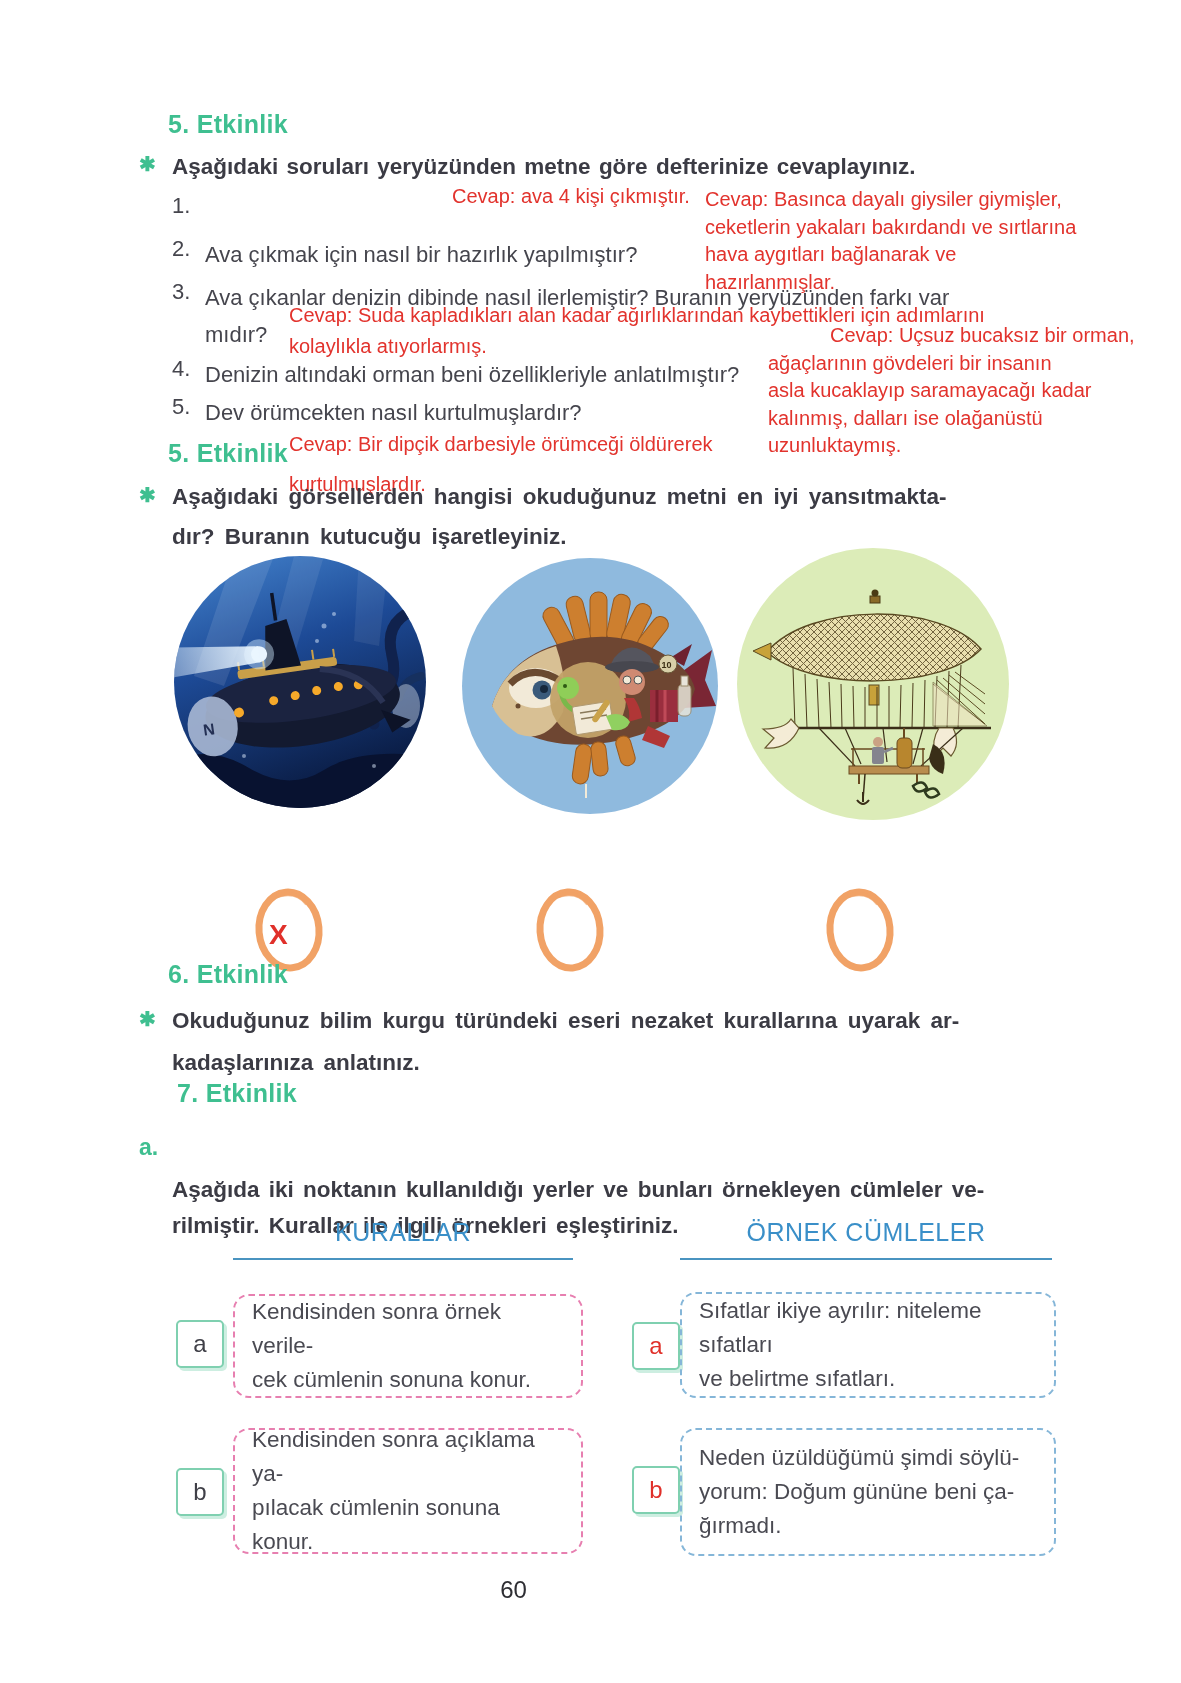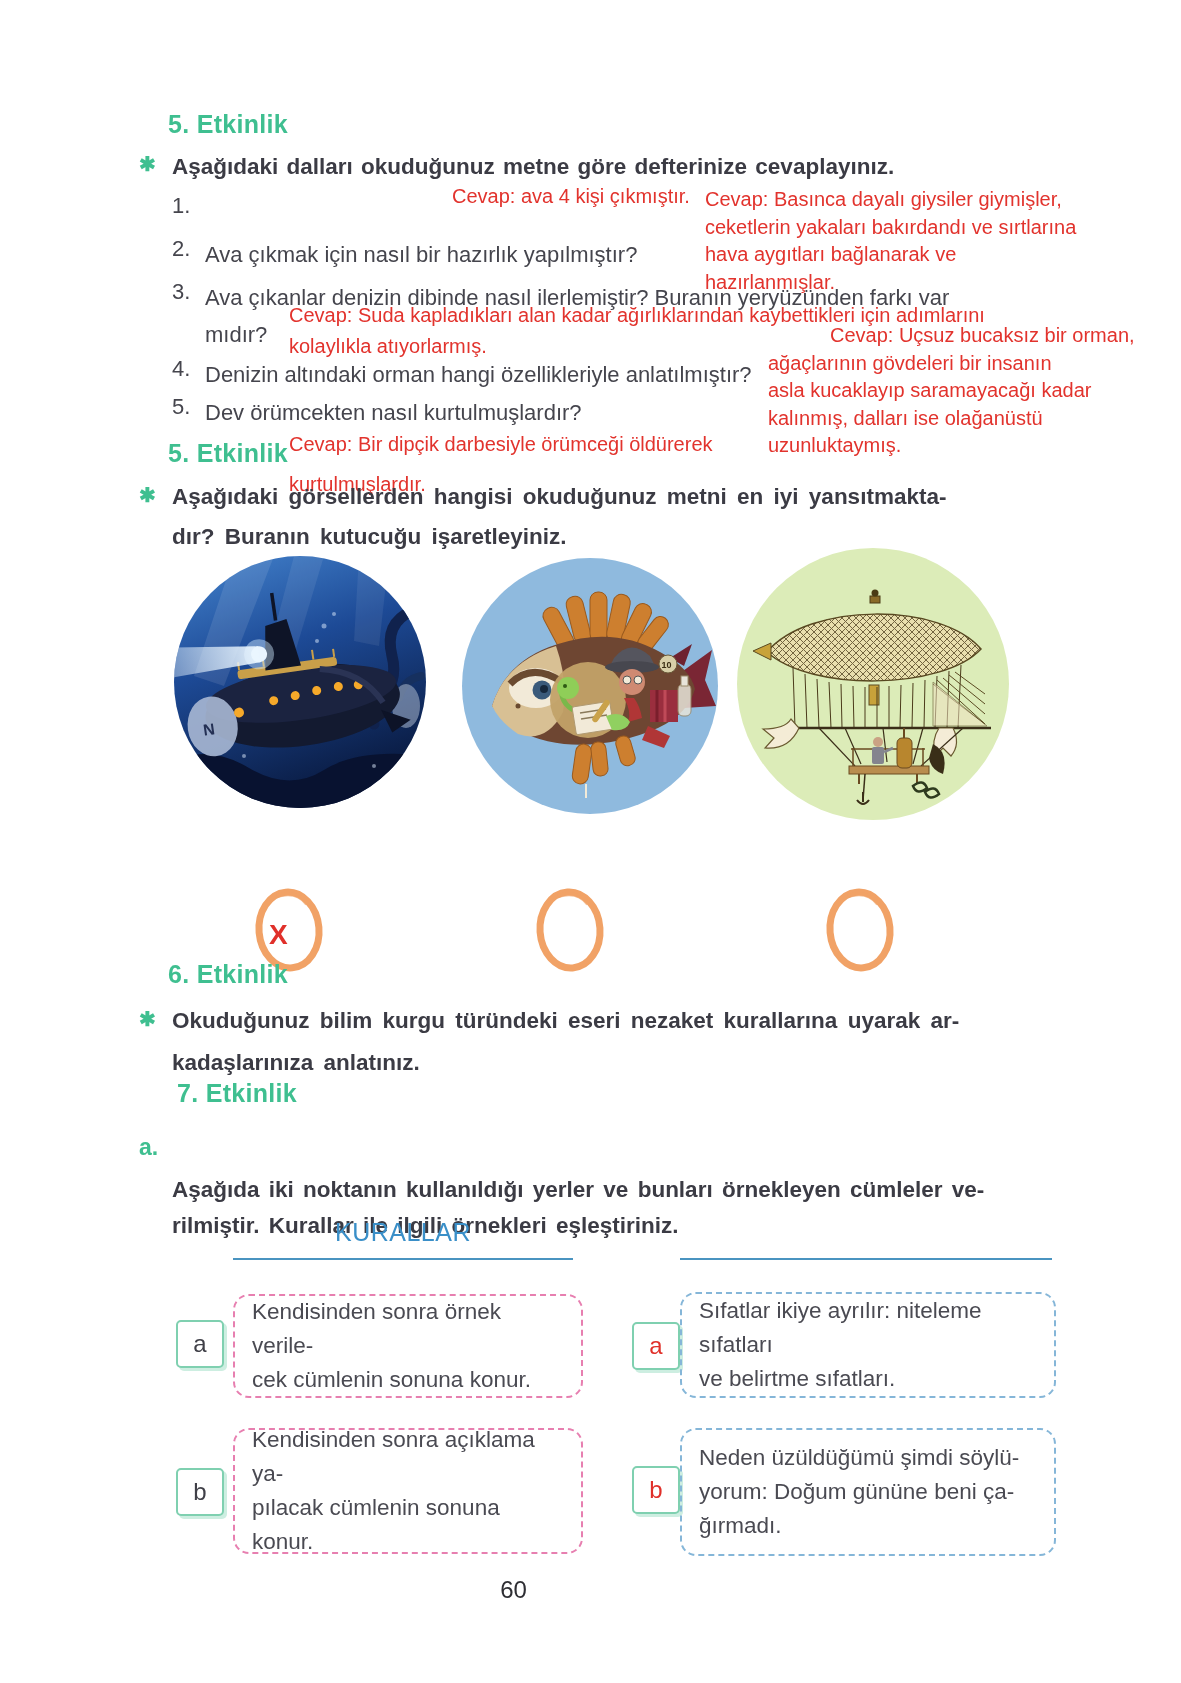--- a/index.html
+++ b/index.html
@@ -36,37 +36,37 @@
   .page-num{position:absolute;left:0;top:1576px;width:1027px;text-align:center;
             font-size:24px;color:#2e2e33;}
 </style>
 </head>
 <body>
 
 <div class="page">
 
   <div class="act-heading" style="left:168px;top:110px;">5. Etkinlik</div>
   <div class="bullet" style="left:139px;top:152px;">✱</div>
-  <div class="instr" style="left:172px;top:147px;width:860px;">Aşağıdaki dalları okuduğunuz metne göre defterinize cevaplayınız.</div>
+  <div class="instr" style="left:172px;top:147px;width:860px;">Aşağıdaki soruları yeryüzünden metne göre defterinize cevaplayınız.</div>
 
   <div class="q-row" style="left:172px;top:193px;">
     <span class="q-num">1.</span>
   </div>
   <div class="q-row" style="left:172px;top:236px;">
     <span class="q-num">2.</span>
     <span class="q-text">Ava çıkmak için nasıl bir hazırlık yapılmıştır?</span>
   </div>
   <div class="q-row" style="left:172px;top:279px;">
     <span class="q-num">3.</span>
     <span class="q-text">Ava çıkanlar denizin dibinde nasıl ilerlemiştir? Buranın yeryüzünden farkı var
 mıdır?</span>
   </div>
   <div class="q-row" style="left:172px;top:356px;">
     <span class="q-num">4.</span>
-    <span class="q-text">Denizin altındaki orman hangi özellikleriyle anlatılmıştır?</span>
+    <span class="q-text">Denizin altındaki orman beni özellikleriyle anlatılmıştır?</span>
   </div>
   <div class="q-row" style="left:172px;top:394px;">
     <span class="q-num">5.</span>
     <span class="q-text">Dev örümcekten nasıl kurtulmuşlardır?</span>
   </div>
 
   <div class="ans" style="left:452px;top:183px;">Cevap: ava 4 kişi çıkmıştır.</div>
   <div class="ans" style="left:705px;top:186px;width:420px;">Cevap: Basınca dayalı giysiler giymişler,
 ceketlerin yakaları bakırdandı ve sırtlarına
 hava aygıtları bağlanarak ve
@@ -296,20 +296,21 @@
   <div class="instr" style="left:172px;top:1000px;width:860px;word-spacing:4px;line-height:42px;">Okuduğunuz bilim kurgu türündeki eseri nezaket kurallarına uyarak ar-
 kadaşlarınıza anlatınız.</div>
 
   <div class="act-heading" style="left:177px;top:1079px;">7. Etkinlik</div>
   <div class="green-item-label" style="left:139px;top:1134px;">a.</div>
   <div class="instr" style="left:172px;top:1172px;width:860px;word-spacing:3px;line-height:36px;">Aşağıda iki noktanın kullanıldığı yerler ve bunları örnekleyen cümleler ve-
 rilmiştir. Kurallar ile ilgili örnekleri eşleştiriniz.</div>
 
   <div class="col-header" style="left:233px;top:1218px;width:340px;">KURALLAR</div>
   <div class="col-underline" style="left:233px;top:1258px;width:340px;"></div>
+  <div class="col-header" style="left:680px;top:1218px;width:372px;">ÖRNEK CÜMLELER</div>
   <div class="col-underline" style="left:680px;top:1258px;width:372px;"></div>
 
   <div class="match-label" style="left:176px;top:1320px;">
     <span>a</span>
   </div>
   <div class="match-box pink" style="left:233px;top:1294px;width:312px;height:100px;">Kendisinden sonra örnek verile-
 cek cümlenin sonuna konur.</div>
 
   <div class="match-label filled" style="left:632px;top:1322px;">
     <span>a</span>

